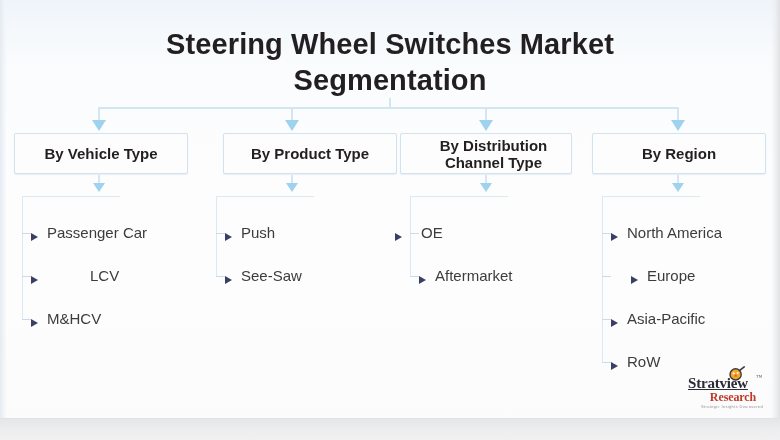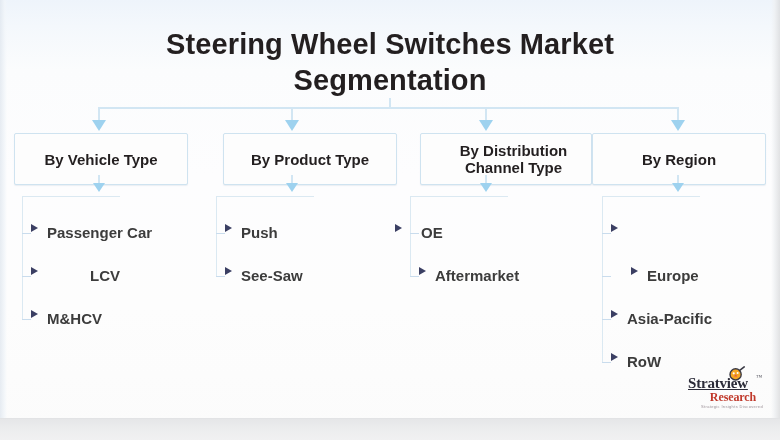--- a/index.html
+++ b/index.html
@@ -96,21 +96,21 @@
     position: absolute;
     width: 2px;
     height: 9px;
     background: #d2e6f3;
   }
 
   
   .cat-box {
     position: absolute;
     top: 133px;
-    height: 52px;
+    height: 41px;
     box-sizing: border-box;
     background: #fdfdfd;
     border: 1px solid #cfe3f0;
     border-radius: 2px;
     display: flex;
     align-items: center;
     justify-content: center;
     text-align: center;
     font-size: 15px;
     font-weight: bold;
@@ -135,23 +135,22 @@
   }
   .stub {
     position: absolute;
     height: 1px;
     width: 9px;
     background: #c9dced;
   }
   .item {
     position: absolute;
     display: flex;
-    align-items: flex-start;
+    align-items: flex-end;
     white-space: nowrap;
-    font-weight: bold;
   }
   .bullet {
     width: 0;
     height: 0;
     border-top: 4.5px solid transparent;
     border-bottom: 4.5px solid transparent;
     border-left: 7px solid #3b3f63;
     margin-right: 9px;
     flex: 0 0 auto;
   }
@@ -247,21 +246,21 @@
   <div class="arrow-down" style="left:671px; top:120px;"></div>
 
   <div class="cat-box" style="left:14px; width:174px;">
     <span>By Vehicle Type</span>
   </div>
 
   <div class="cat-box" style="left:207px; width:174px;margin-left:16px;">
     <span>By Product Type</span>
   </div>
 
-  <div class="cat-box" style="left:420px; width:172px;padding-left:15px;">
+  <div class="cat-box" style="left:400px; width:172px;padding-left:15px;">
     <span>
       <span>By Distribution</span><br>
       <span>Channel Type</span>
     </span>
   </div>
 
   <div class="cat-box" style="left:592px; width:174px;">
     <span>By Region</span>
   </div>
 
@@ -334,20 +333,21 @@
     </div>
   </div>
 
   <div class="branch">
     <div class="bracket-top" style="left:602px; top:196px; width:98px;"></div>
     <div class="bracket-spine" style="left:602px; top:196px; height:166px;"></div>
 
     <div class="stub" style="left:602px; top:233px;"></div>
     <div class="item" style="left:611px; top:224px;">
       <span class="bullet"></span>
+      <span class="item-label">North America</span>
     </div>
 
     <div class="stub" style="left:602px; top:276px;"></div>
     <div class="item" style="left:611px; top:267px;padding-left:20px;">
       <span class="bullet"></span>
       <span class="item-label">Europe</span>
     </div>
 
     <div class="stub" style="left:602px; top:319px;"></div>
     <div class="item" style="left:611px; top:310px;">

